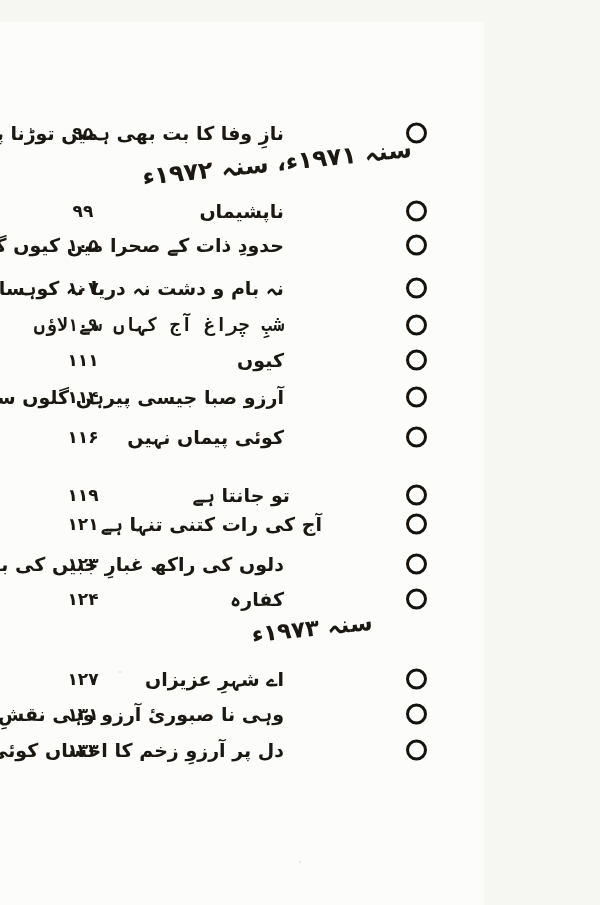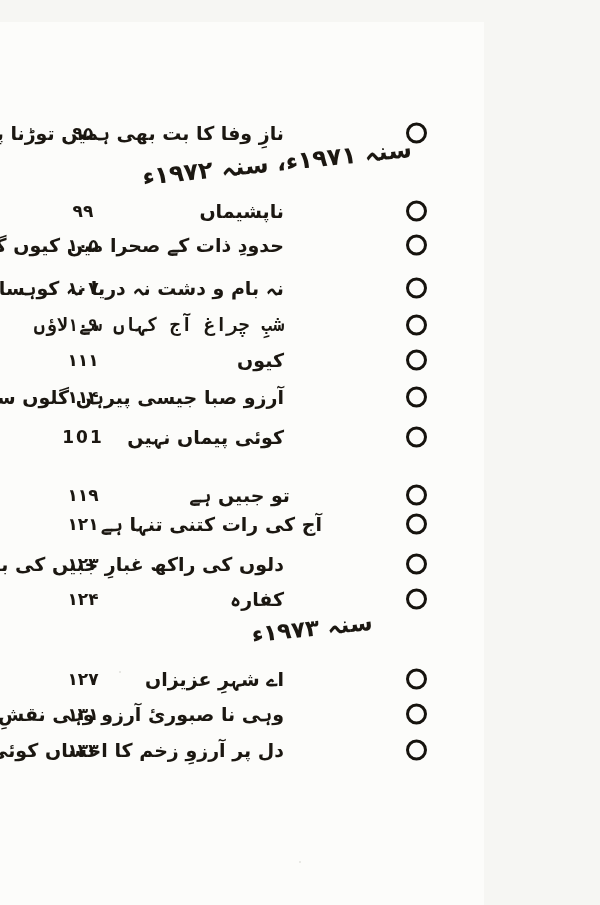--- a/index.html
+++ b/index.html
@@ -91,27 +91,27 @@
     <span class="num">۱۱۱</span>
     <span class="title">کیوں</span>
     <span class="circle"></span>
   </div>
     <div class="row" style="top: 356px;">
     <span class="num">۱۱۴</span>
     <span class="title">آرزو صبا جیسی پیرہن گلوں سا تھا</span>
     <span class="circle"></span>
   </div>
     <div class="row" style="top: 396px;">
-    <span class="num">101</span>
+    <span class="num">۱۱۶</span>
     <span class="title">کوئی پیماں نہیں</span>
     <span class="circle"></span>
   </div>
     <div class="row" style="top: 454px; padding-left: 6px;">
     <span class="num">۱۱۹</span>
-    <span class="title">تو جبیں ہے</span>
+    <span class="title">تو جانتا ہے</span>
     <span class="circle"></span>
   </div>
     <div class="row" style="top: 483px; padding-left: 38px;">
     <span class="num">۱۲۱</span>
     <span class="title">آج کی رات کتنی تنہا ہے</span>
     <span class="circle"></span>
   </div>
     <div class="row" style="top: 523px;">
     <span class="num">۱۲۳</span>
     <span class="title">دلوں کی راکھ غبارِ جبیں کی بات کرو</span>

